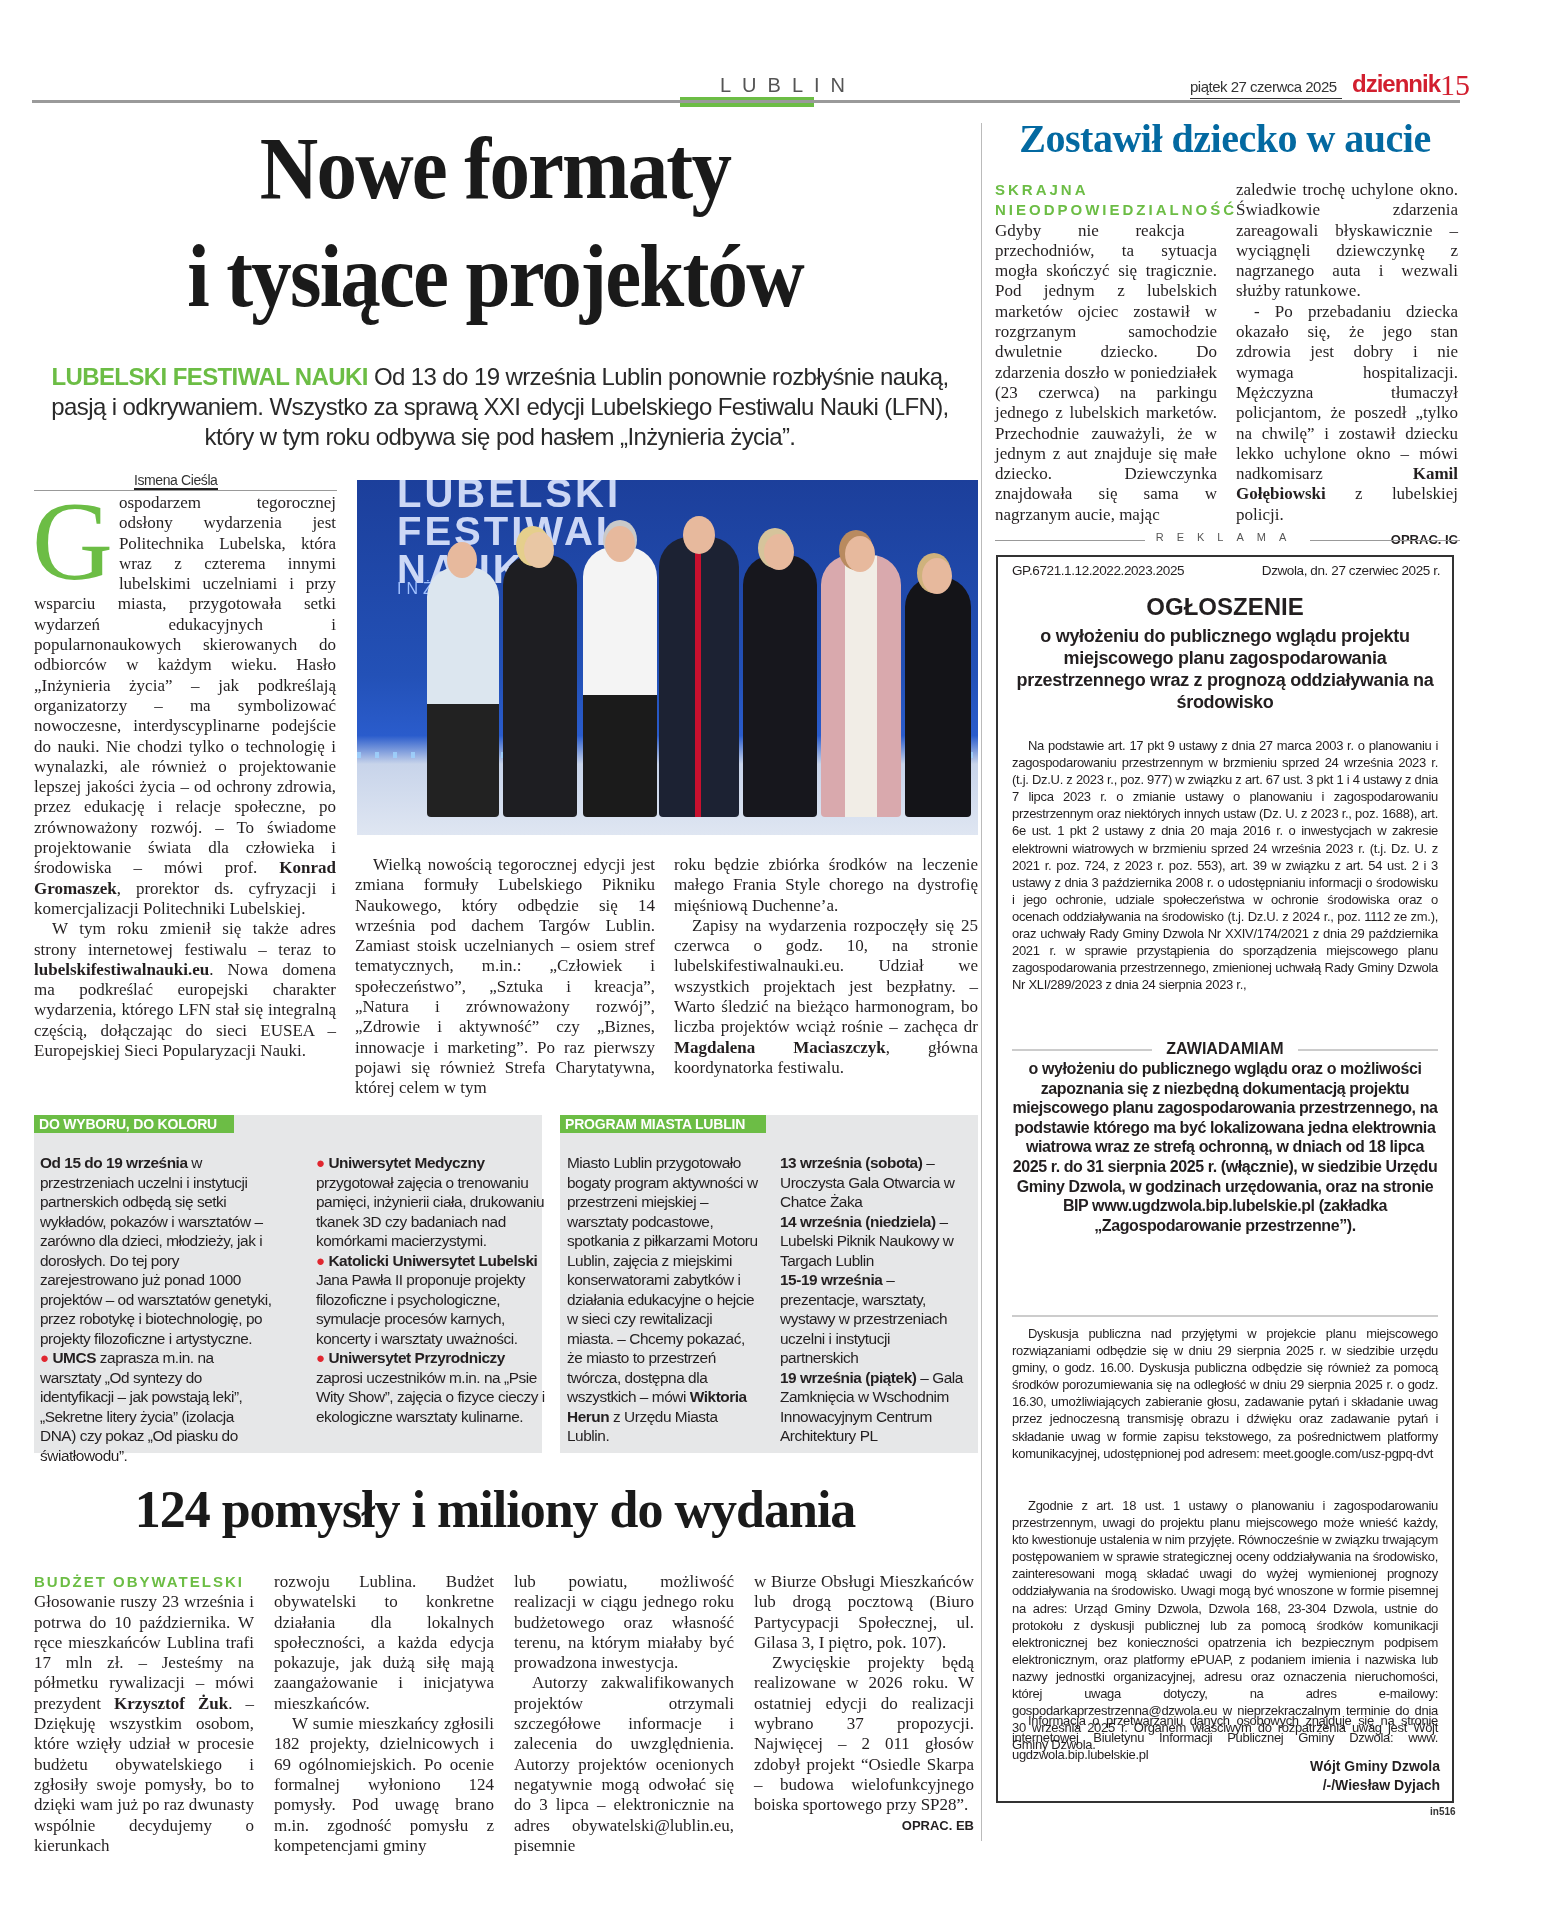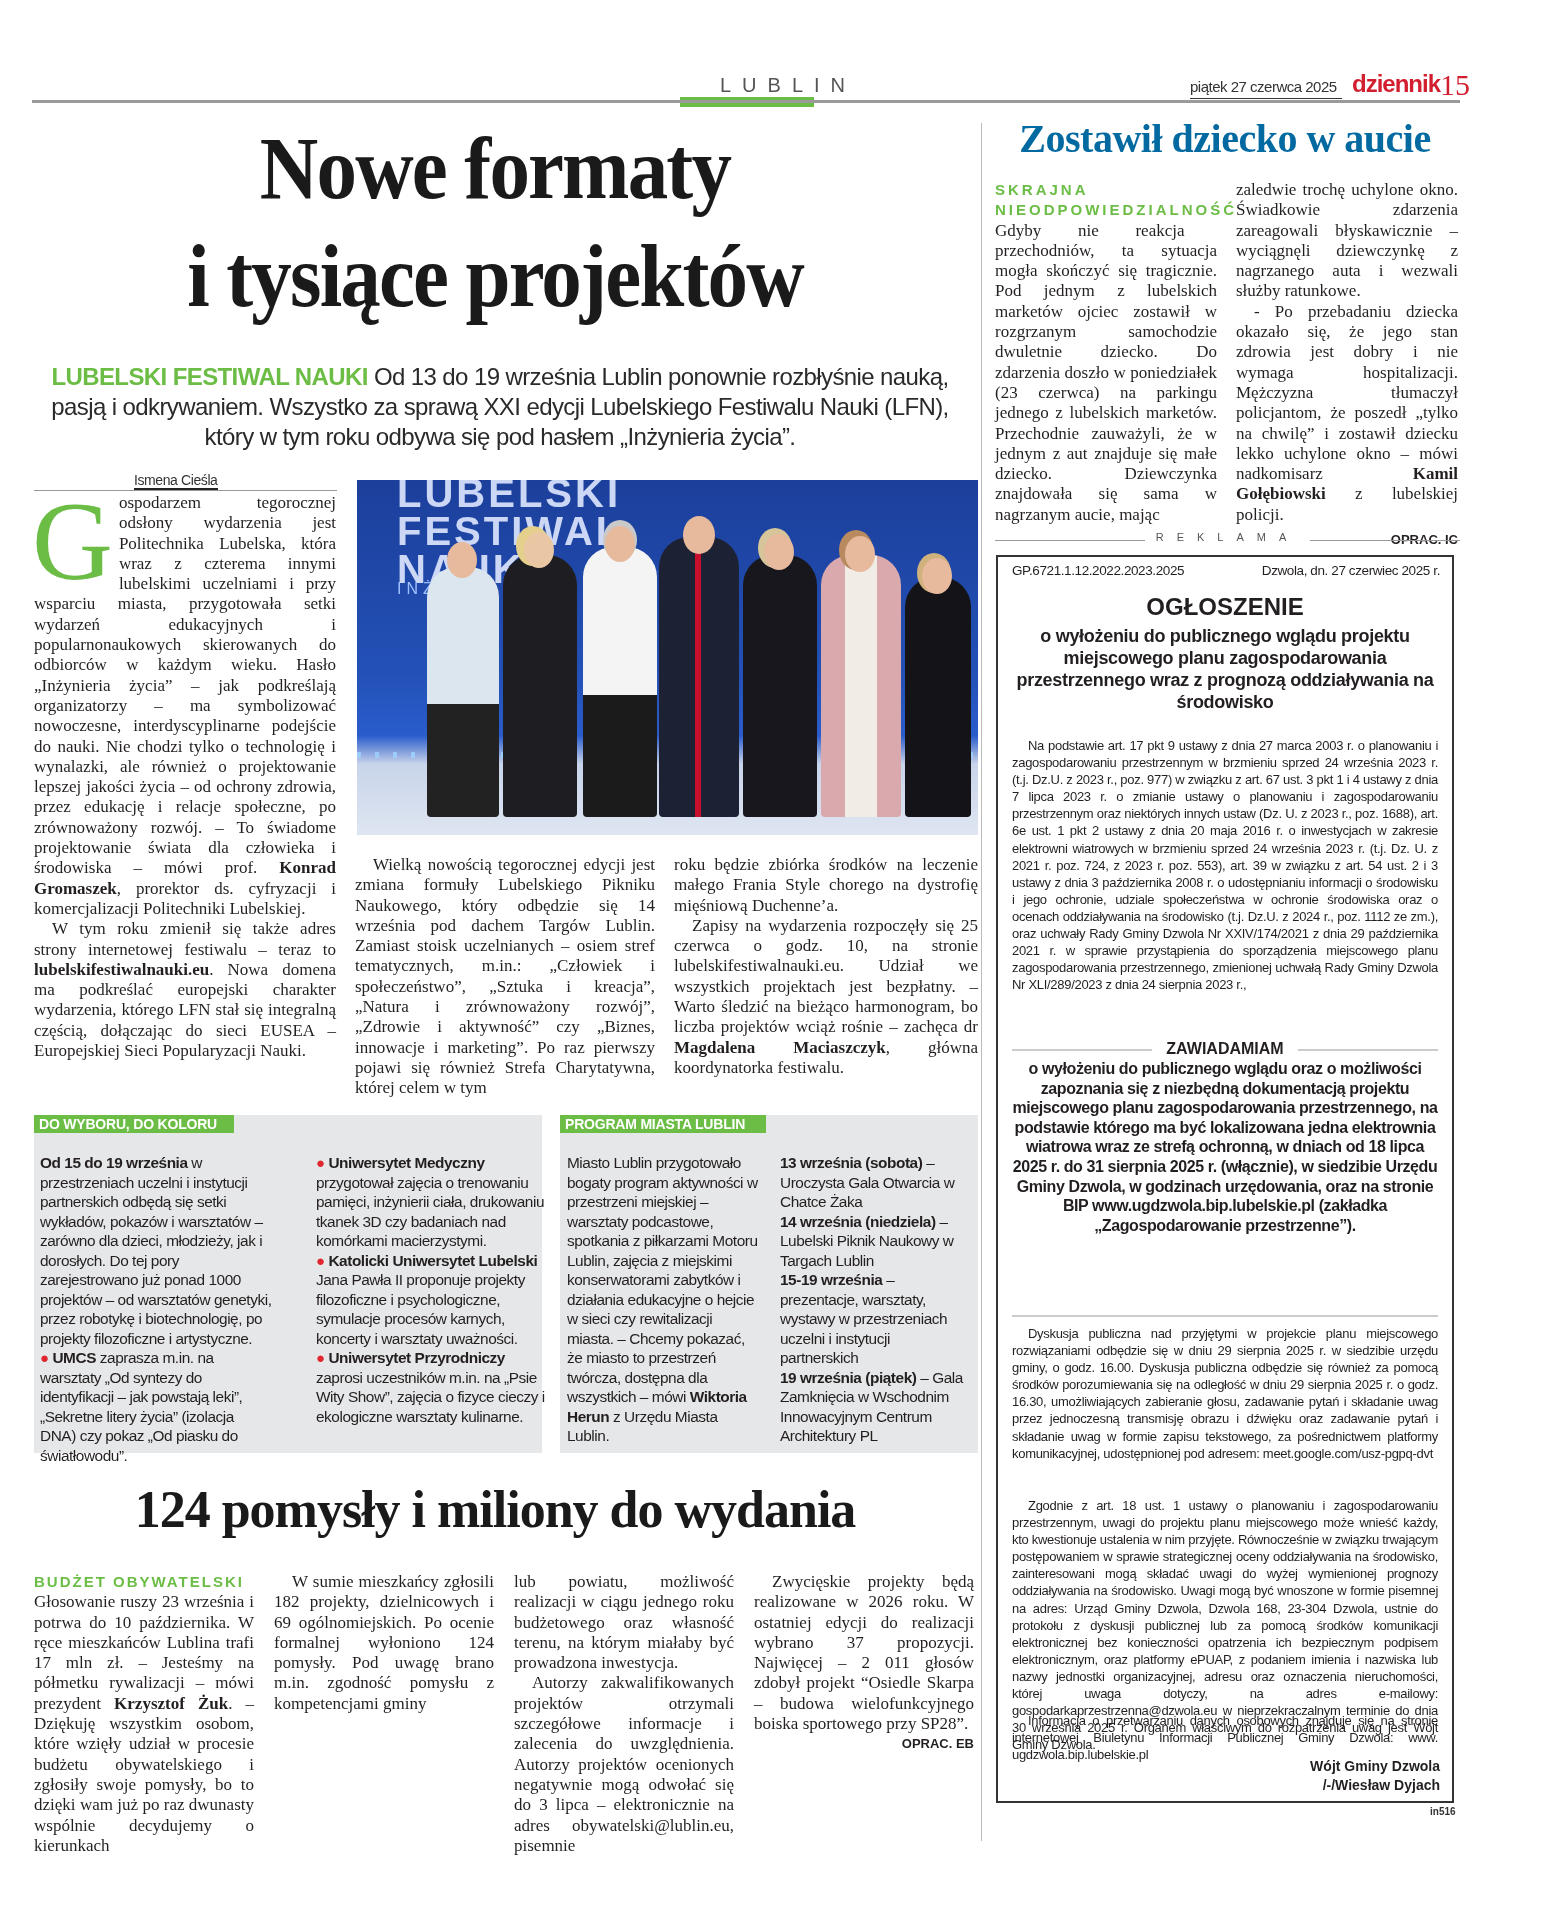--- a/index.html
+++ b/index.html
@@ -147,27 +147,29 @@
     <div><b>15-19 września</b><span> – prezentacje, warsztaty, wystawy w przestrzeniach uczelni i instytucji partnerskich</span></div>
     <div><b>19 września (piątek)</b><span> – Gala Zamknięcia w Wschodnim Innowacyjnym Centrum Architektury PL</span></div>
   </div>
 </div>
 
 <div class="headline2">124 pomysły i miliony do wydania</div>
 <div class="b2col body" style="left:34px;">
   <p class="noindent"><span class="kicker2">BUDŻET OBYWATELSKI</span><br><span>Głosowanie ruszy 23 września i potrwa do 10 października. W ręce mieszkańców Lublina trafi 17 mln zł. – Jesteśmy na półmetku rywalizacji – mówi prezydent </span><b>Krzysztof Żuk</b><span>. – Dziękuję wszystkim osobom, które wzięły udział w procesie budżetu obywatelskiego i zgłosiły swoje pomysły, bo to dzięki wam już po raz dwunasty wspólnie decydujemy o kierunkach</span></p>
 </div>
 <div class="b2col body" style="left:274px;">
+  <p class="noindent">rozwoju Lublina. Budżet obywatelski to konkretne działania dla lokalnych społeczności, a każda edycja pokazuje, jak dużą siłę mają zaangażowanie i inicjatywa mieszkańców.</p>
   <p>W sumie mieszkańcy zgłosili 182 projekty, dzielnicowych i 69 ogólnomiejskich. Po ocenie formalnej wyłoniono 124 pomysły. Pod uwagę brano m.in. zgodność pomysłu z kompetencjami gminy</p>
 </div>
 <div class="b2col body" style="left:514px;">
   <p class="noindent">lub powiatu, możliwość realizacji w ciągu jednego roku budżetowego oraz własność terenu, na którym miałaby być prowadzona inwestycja.</p>
   <p>Autorzy zakwalifikowanych projektów otrzymali szczegółowe informacje i zalecenia do uwzględnienia. Autorzy projektów ocenionych negatywnie mogą odwołać się do 3 lipca – elektronicznie na adres obywatelski@lublin.eu, pisemnie</p>
 </div>
 <div class="b2col body" style="left:754px;">
+  <p class="noindent">w Biurze Obsługi Mieszkańców lub drogą pocztową (Biuro Partycypacji Społecznej, ul. Gilasa 3, I piętro, pok. 107).</p>
   <p><span>Zwycięskie projekty będą realizowane w 2026 roku. W ostatniej edycji do realizacji wybrano 37 propozycji. Najwięcej – 2 011 głosów zdobył projekt “Osiedle Skarpa – budowa wielofunkcyjnego boiska sportowego przy SP28”.</span> <span class="opr">OPRAC. EB</span></p>
 </div>
 
 <div class="vsep"></div>
 
 <div class="rhead">Zostawił dziecko w aucie</div>
 <div class="rcol body" style="left:995px;">
   <p class="noindent"><span class="kicker2" style="letter-spacing:3px;">SKRAJNA NIEODPOWIEDZIALNOŚĆ</span><span> Gdyby nie reakcja przechodniów, ta sytuacja mogła skończyć się tragicznie. Pod jednym z lubelskich marketów ojciec zostawił w rozgrzanym samochodzie dwuletnie dziecko. Do zdarzenia doszło w poniedziałek (23 czerwca) na parkingu jednego z lubelskich marketów. Przechodnie zauważyli, że w jednym z aut znajduje się małe dziecko. Dziewczynka znajdowała się sama w nagrzanym aucie, mając</span></p>
 </div>
 <div class="rcol body" style="left:1236px;">

